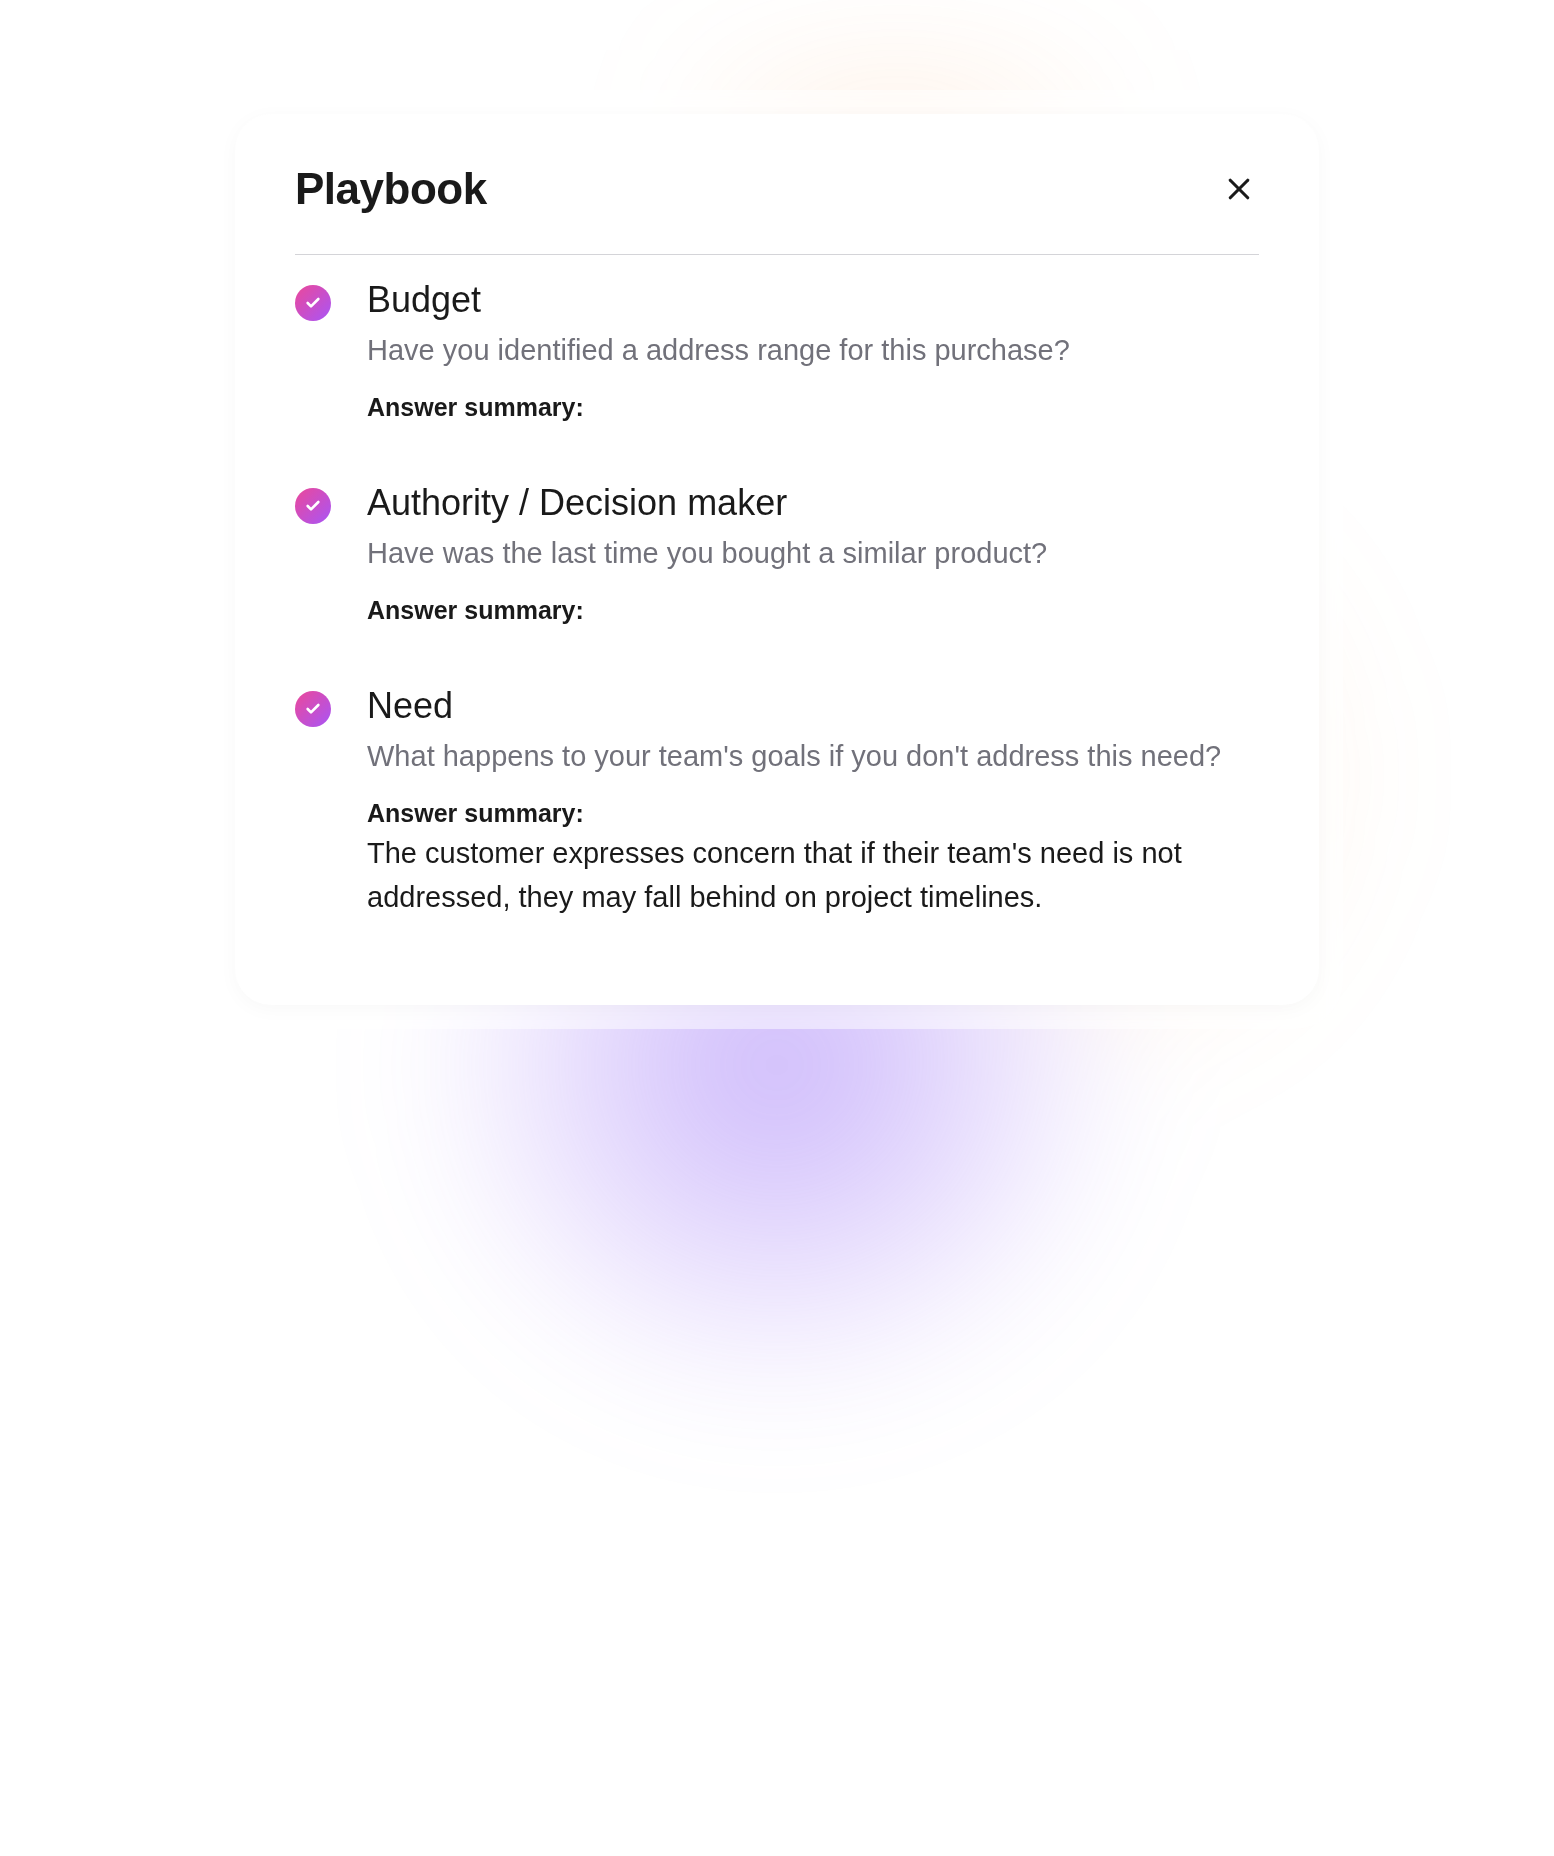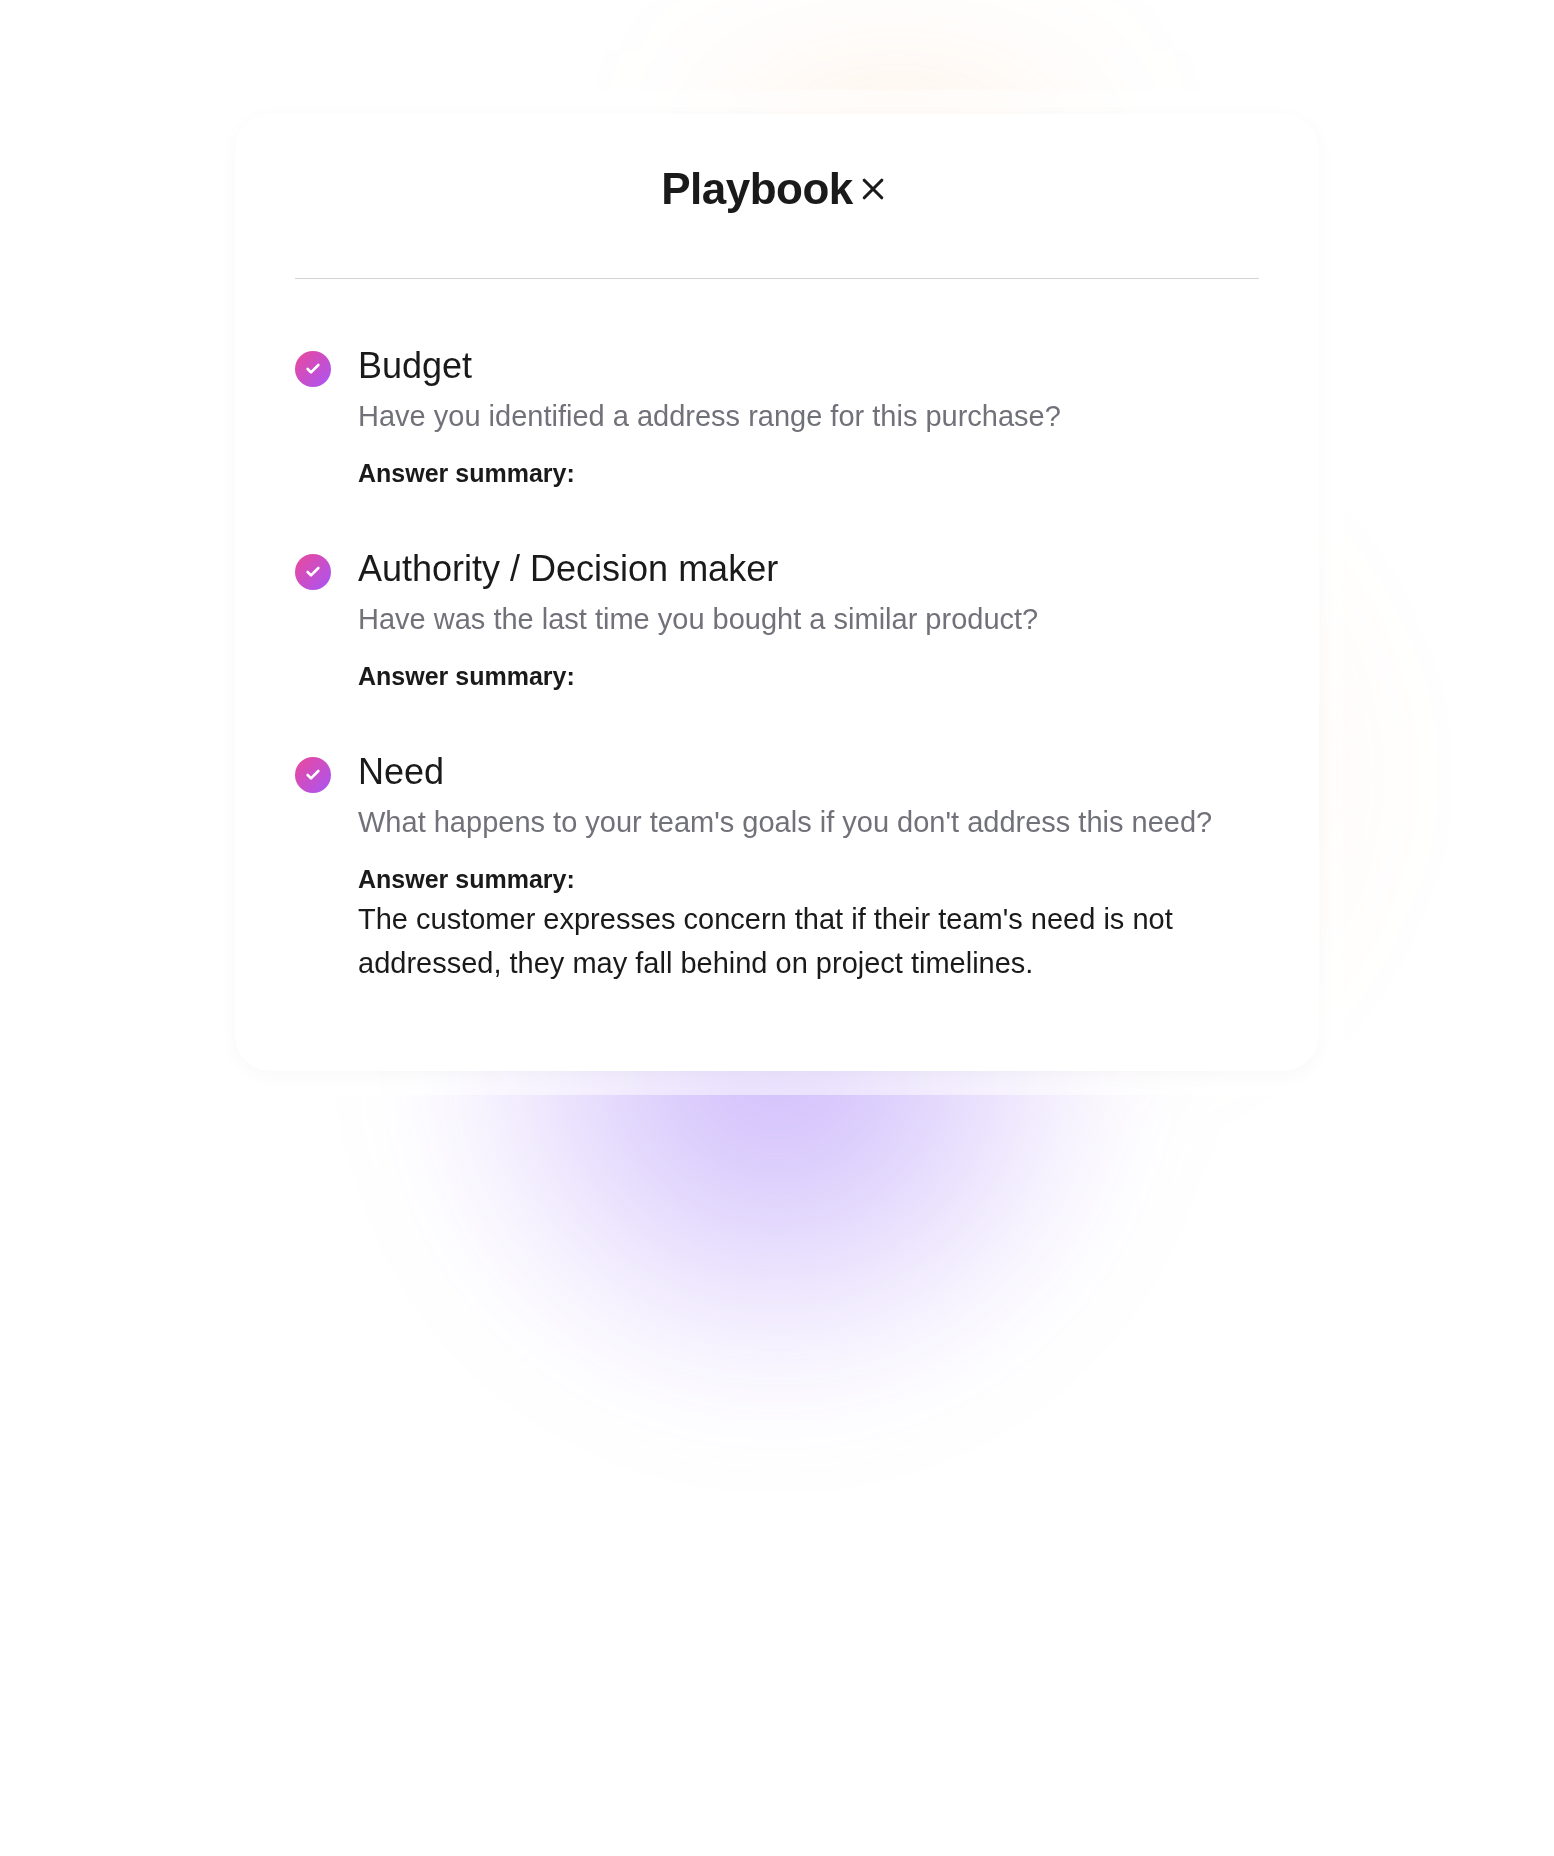--- a/index.html
+++ b/index.html
@@ -41,25 +41,25 @@
       backdrop-filter: blur(10px);
     }
     .card {
       background: #ffffff;
       border-radius: 36px;
       padding: 50px 60px 70px 60px;
       box-shadow: 0 4px 20px rgba(0,0,0,0.03);
     }
     .card-header {
       display: flex;
-      justify-content: center;
+      justify-content: space-between;
       align-items: center;
-      padding-bottom: 64px;
+      padding-bottom: 40px;
       border-bottom: 1px solid #d4d4d8;
-      margin-bottom: 66px;
+      margin-bottom: 24px;
     }
     .card-title {
       font-size: 44px;
       font-weight: 800;
       color: #1a1a1a;
       letter-spacing: -0.5px;
     }
     .close-btn {
       cursor: pointer;
       display: flex;
@@ -67,21 +67,21 @@
       justify-content: center;
       width: 40px;
       height: 40px;
     }
     .close-btn svg {
       width: 30px;
       height: 30px;
     }
     .item {
       display: flex;
-      gap: 27px;
+      gap: 36px;
       margin-bottom: 56px;
     }
     .item:last-child {
       margin-bottom: 16px;
     }
     .check-badge {
       flex-shrink: 0;
       width: 36px;
       height: 36px;
       background: linear-gradient(135deg, #ec4899 0%, #a855f7 100%);

